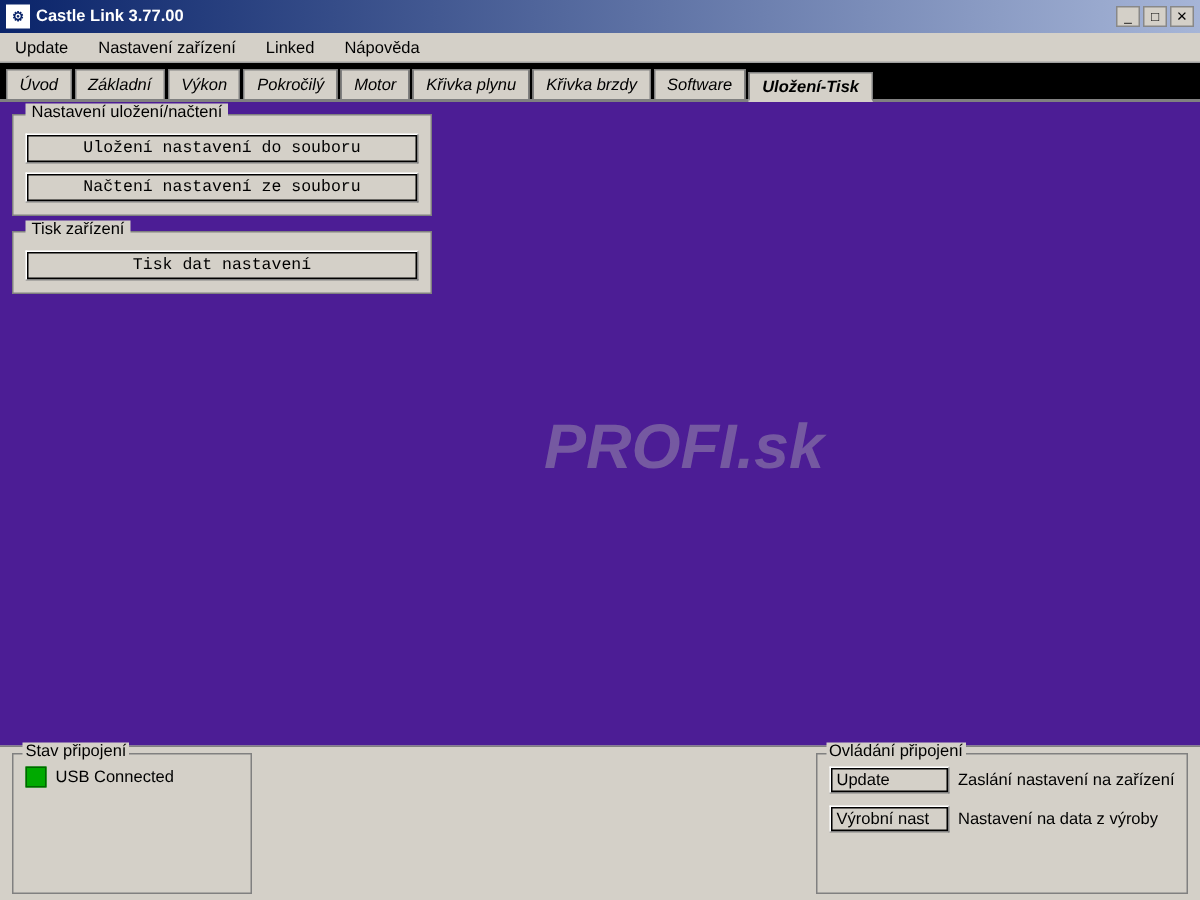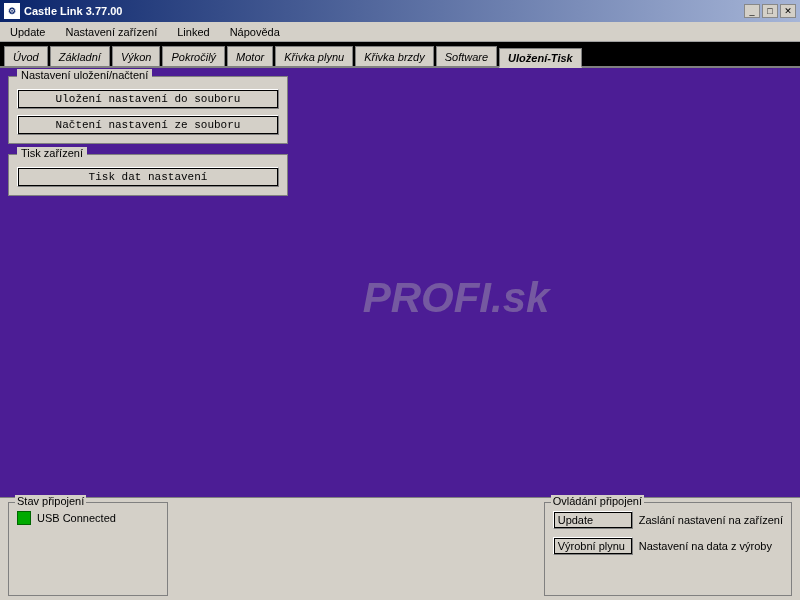--- a/index.html
+++ b/index.html
@@ -328,18 +328,18 @@
 
   <div class="status-spacer"></div>
 
   <div class="control-group">
     <span class="control-group-legend">Ovládání připojení</span>
     <div class="control-row">
       <button class="control-btn">Update</button>
       <span class="control-label">Zaslání nastavení na zařízení</span>
     </div>
     <div class="control-row">
-      <button class="control-btn">Výrobní plynu</button>
+      <button class="control-btn">Výrobní nast</button>
       <span class="control-label">Nastavení na data z výroby</span>
     </div>
   </div>
 
 </div>
 
 </body></html>

